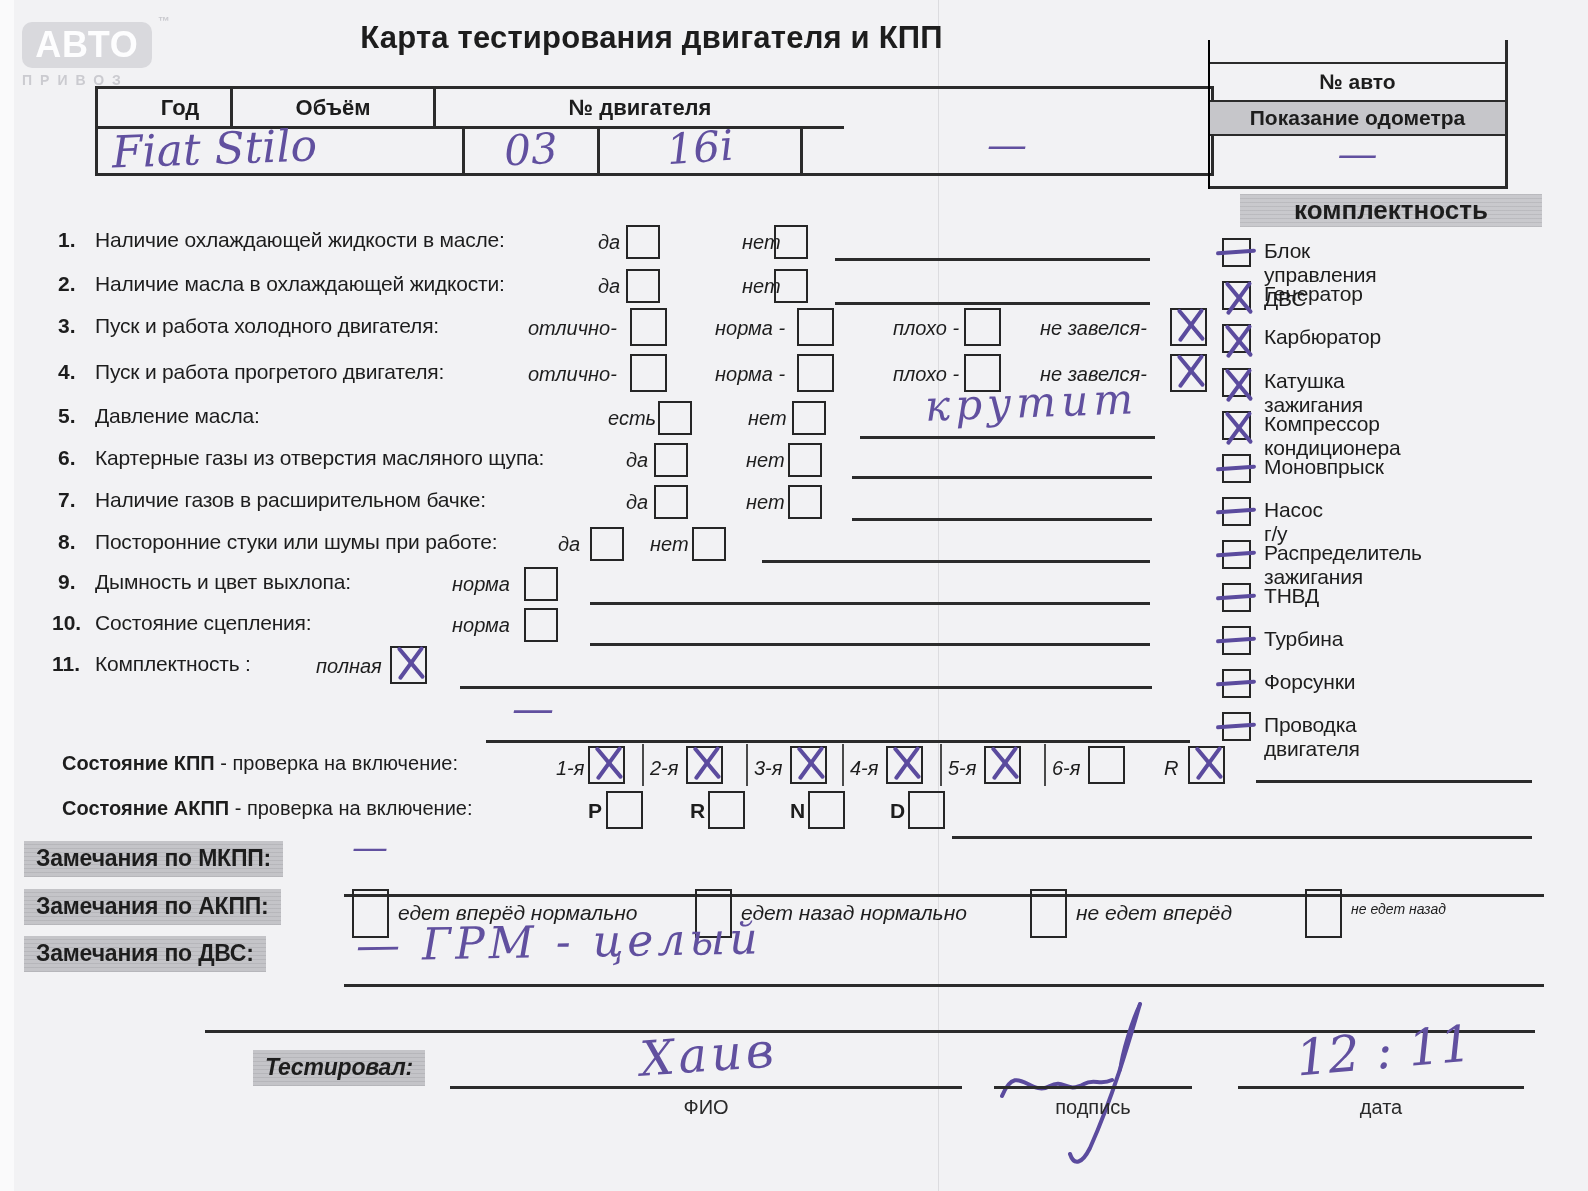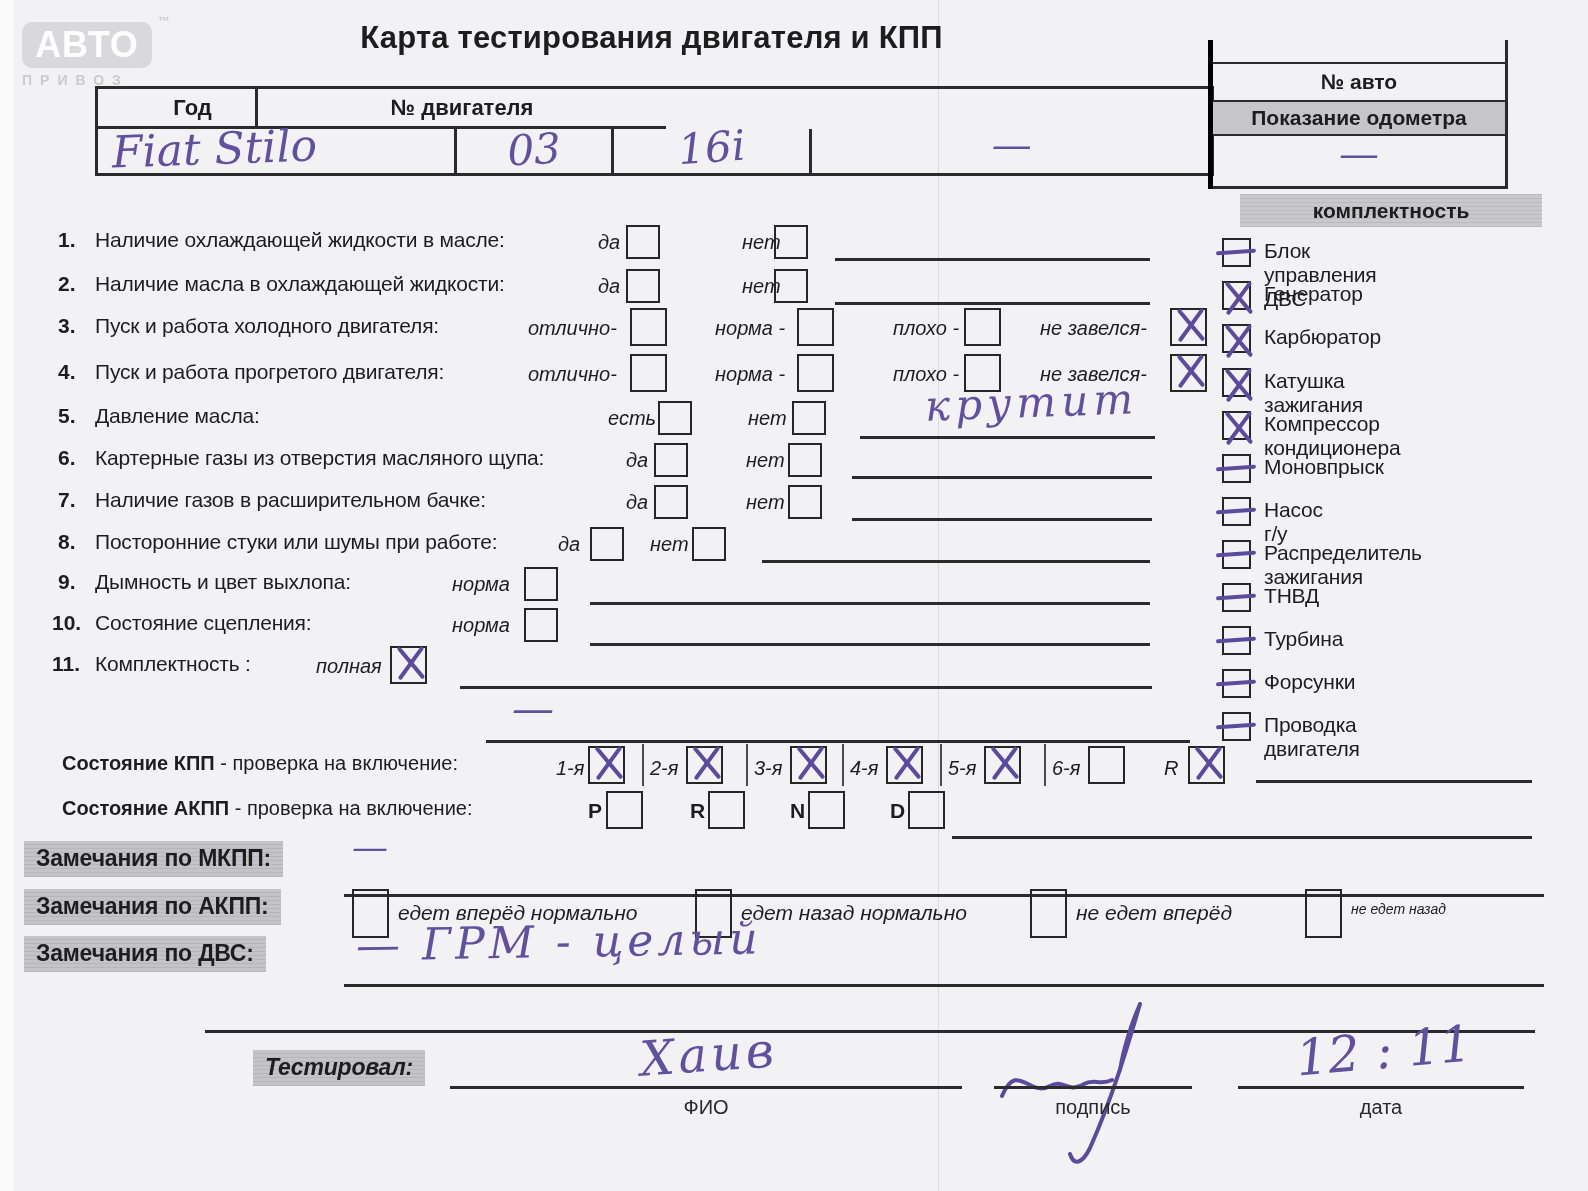--- a/index.html
+++ b/index.html
@@ -23,24 +23,24 @@
     font-size:31px; font-weight:bold; letter-spacing:0.2px; }
 
   
   .vtable { position:absolute; left:95px; top:86px; width:1113px; border:3px solid #2b2b2b; }
   .vrow { display:flex; }
   .vcell { border-right:3px solid #2b2b2b; box-sizing:border-box; position:relative;
     display:flex; align-items:center; justify-content:center; }
   .vcell:last-child { border-right:none; }
   .vhead { height:40px; border-bottom:3px solid #2b2b2b; font-weight:bold; font-size:22px; }
   .vdata { height:44px; }
-  .w1{width:367px;} .w2{width:160px;padding-left:32px;} .w3{width:203px;} .w4{width:408px;}
+  .w1{width:367px;} .w2{width:135px;padding-left:32px;} .w3{width:203px;} .w4{width:408px;}
 
   .atable { position:absolute; left:1208px; top:40px; width:300px;
-    border-left:5px solid #000000; border-right:3px solid #2b2b2b; box-sizing:border-box; }
+    border-left:2px solid #000000; border-right:3px solid #2b2b2b; box-sizing:border-box; }
   .aspacer { height:22px; }
   .arow { height:36px; display:flex; align-items:center; justify-content:center;
     font-weight:bold; font-size:21px; border-top:2.5px solid #2b2b2b; }
   .arow2 { height:32px; border-top:2.5px solid #2b2b2b; border-bottom:2.5px solid #2b2b2b;
     background:#c6c6ca; display:flex; align-items:center; justify-content:center;
     font-weight:bold; font-size:21px; }
   .adata { height:50px; border-bottom:3px solid #2b2b2b; position:relative; }
 
   
   .hw { font-family:"DejaVu Serif", serif; font-style:italic; color:#61509f; position:absolute; white-space:nowrap; }
@@ -70,21 +70,21 @@
   .hl { position:absolute; background:#c4c4c8; padding:4px 12px 5px 12px;
     font-weight:bold; font-size:23px; letter-spacing:-0.2px;
     background-image:repeating-linear-gradient(0deg, rgba(120,120,125,0.18) 0 1px, transparent 1px 4px); }
 
   .kpp-label { position:absolute; left:62px; top:0; font-size:20px; }
   .glabel { position:absolute; top:5px; font-style:italic; font-size:20px; }
   .plabel { position:absolute; top:2px; font-weight:bold; font-size:21px; }
   .tick { position:absolute; top:-8px; width:1.5px; height:42px; background:#4a4a4a; }
 
   .comp-header { position:absolute; left:1240px; top:194px; width:302px; height:33px;
-    background:#c9c9cd; text-align:center; line-height:33px; font-weight:bold; font-size:21px;
+    background:#c9c9cd; text-align:center; line-height:33px; font-weight:bold; font-size:26px;
     background-image:repeating-linear-gradient(0deg, rgba(120,120,125,0.18) 0 1px, transparent 1px 4px); }
   .comp-row { position:absolute; left:1222px; height:30px; }
   .comp-box { position:absolute; left:0; top:0; width:25px; height:25px; border:2.5px solid #262626; }
   .comp-label { position:absolute; left:42px; top:1px; font-size:21px; letter-spacing:-0.2px; }
 
   .caption { position:absolute; text-align:center; font-size:20px; color:#2a2a2a; }
   .sig { position:absolute; left:972px; top:998px; }
 </style>
 </head>
 <body>
@@ -99,20 +99,21 @@
       <span class="logo-tm">™</span>
     </div>
     <div class="logo-sub">ПРИВОЗ</div>
   </div>
 
   <div class="title">Карта тестирования двигателя и КПП</div>
 
   <div class="vtable">
     <div class="vrow">
       <div class="vcell vhead w2">Год</div>
+      <div class="vcell vhead w3">Объём</div>
       <div class="vcell vhead w4">№ двигателя</div>
     </div>
     <div class="vrow">
       <div class="vcell vdata w1">
         <span class="hw hw-make">Fiat Stilo</span>
       </div>
       <div class="vcell vdata w2">
         <span class="hw hw-center" style="top:-4px;font-size:42px;transform:rotate(-3deg);">03</span>
       </div>
       <div class="vcell vdata w3">

